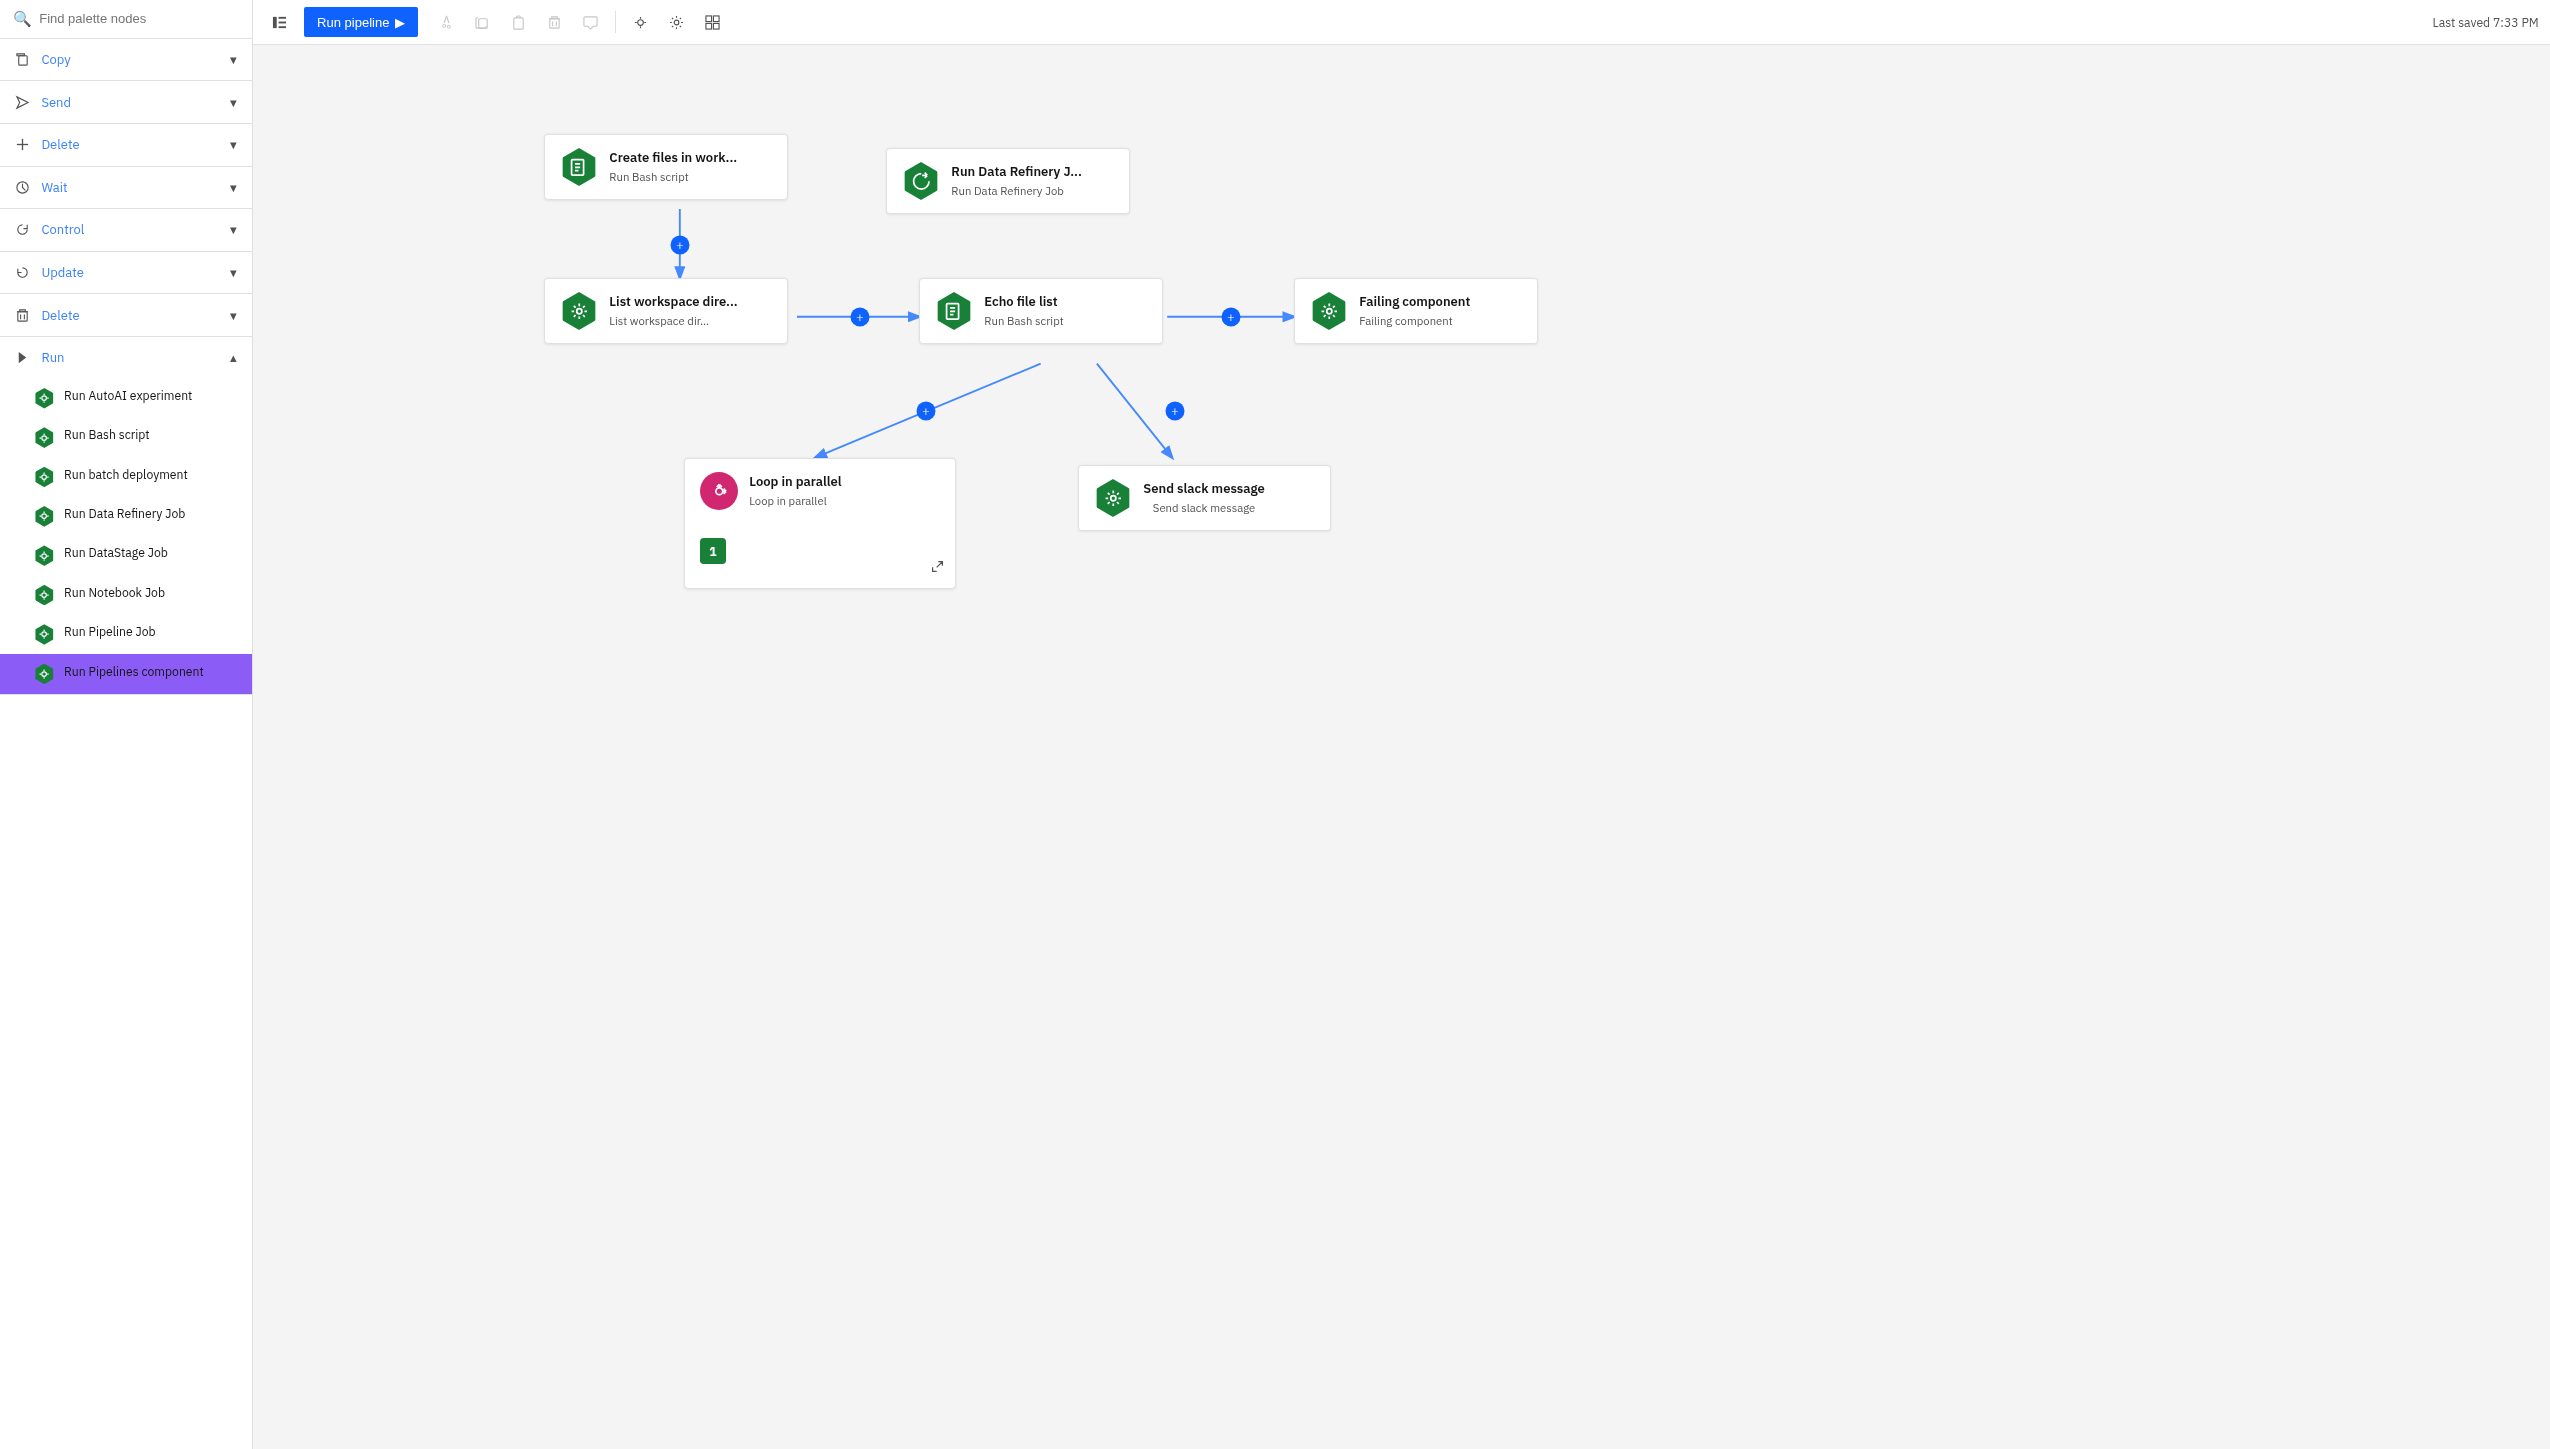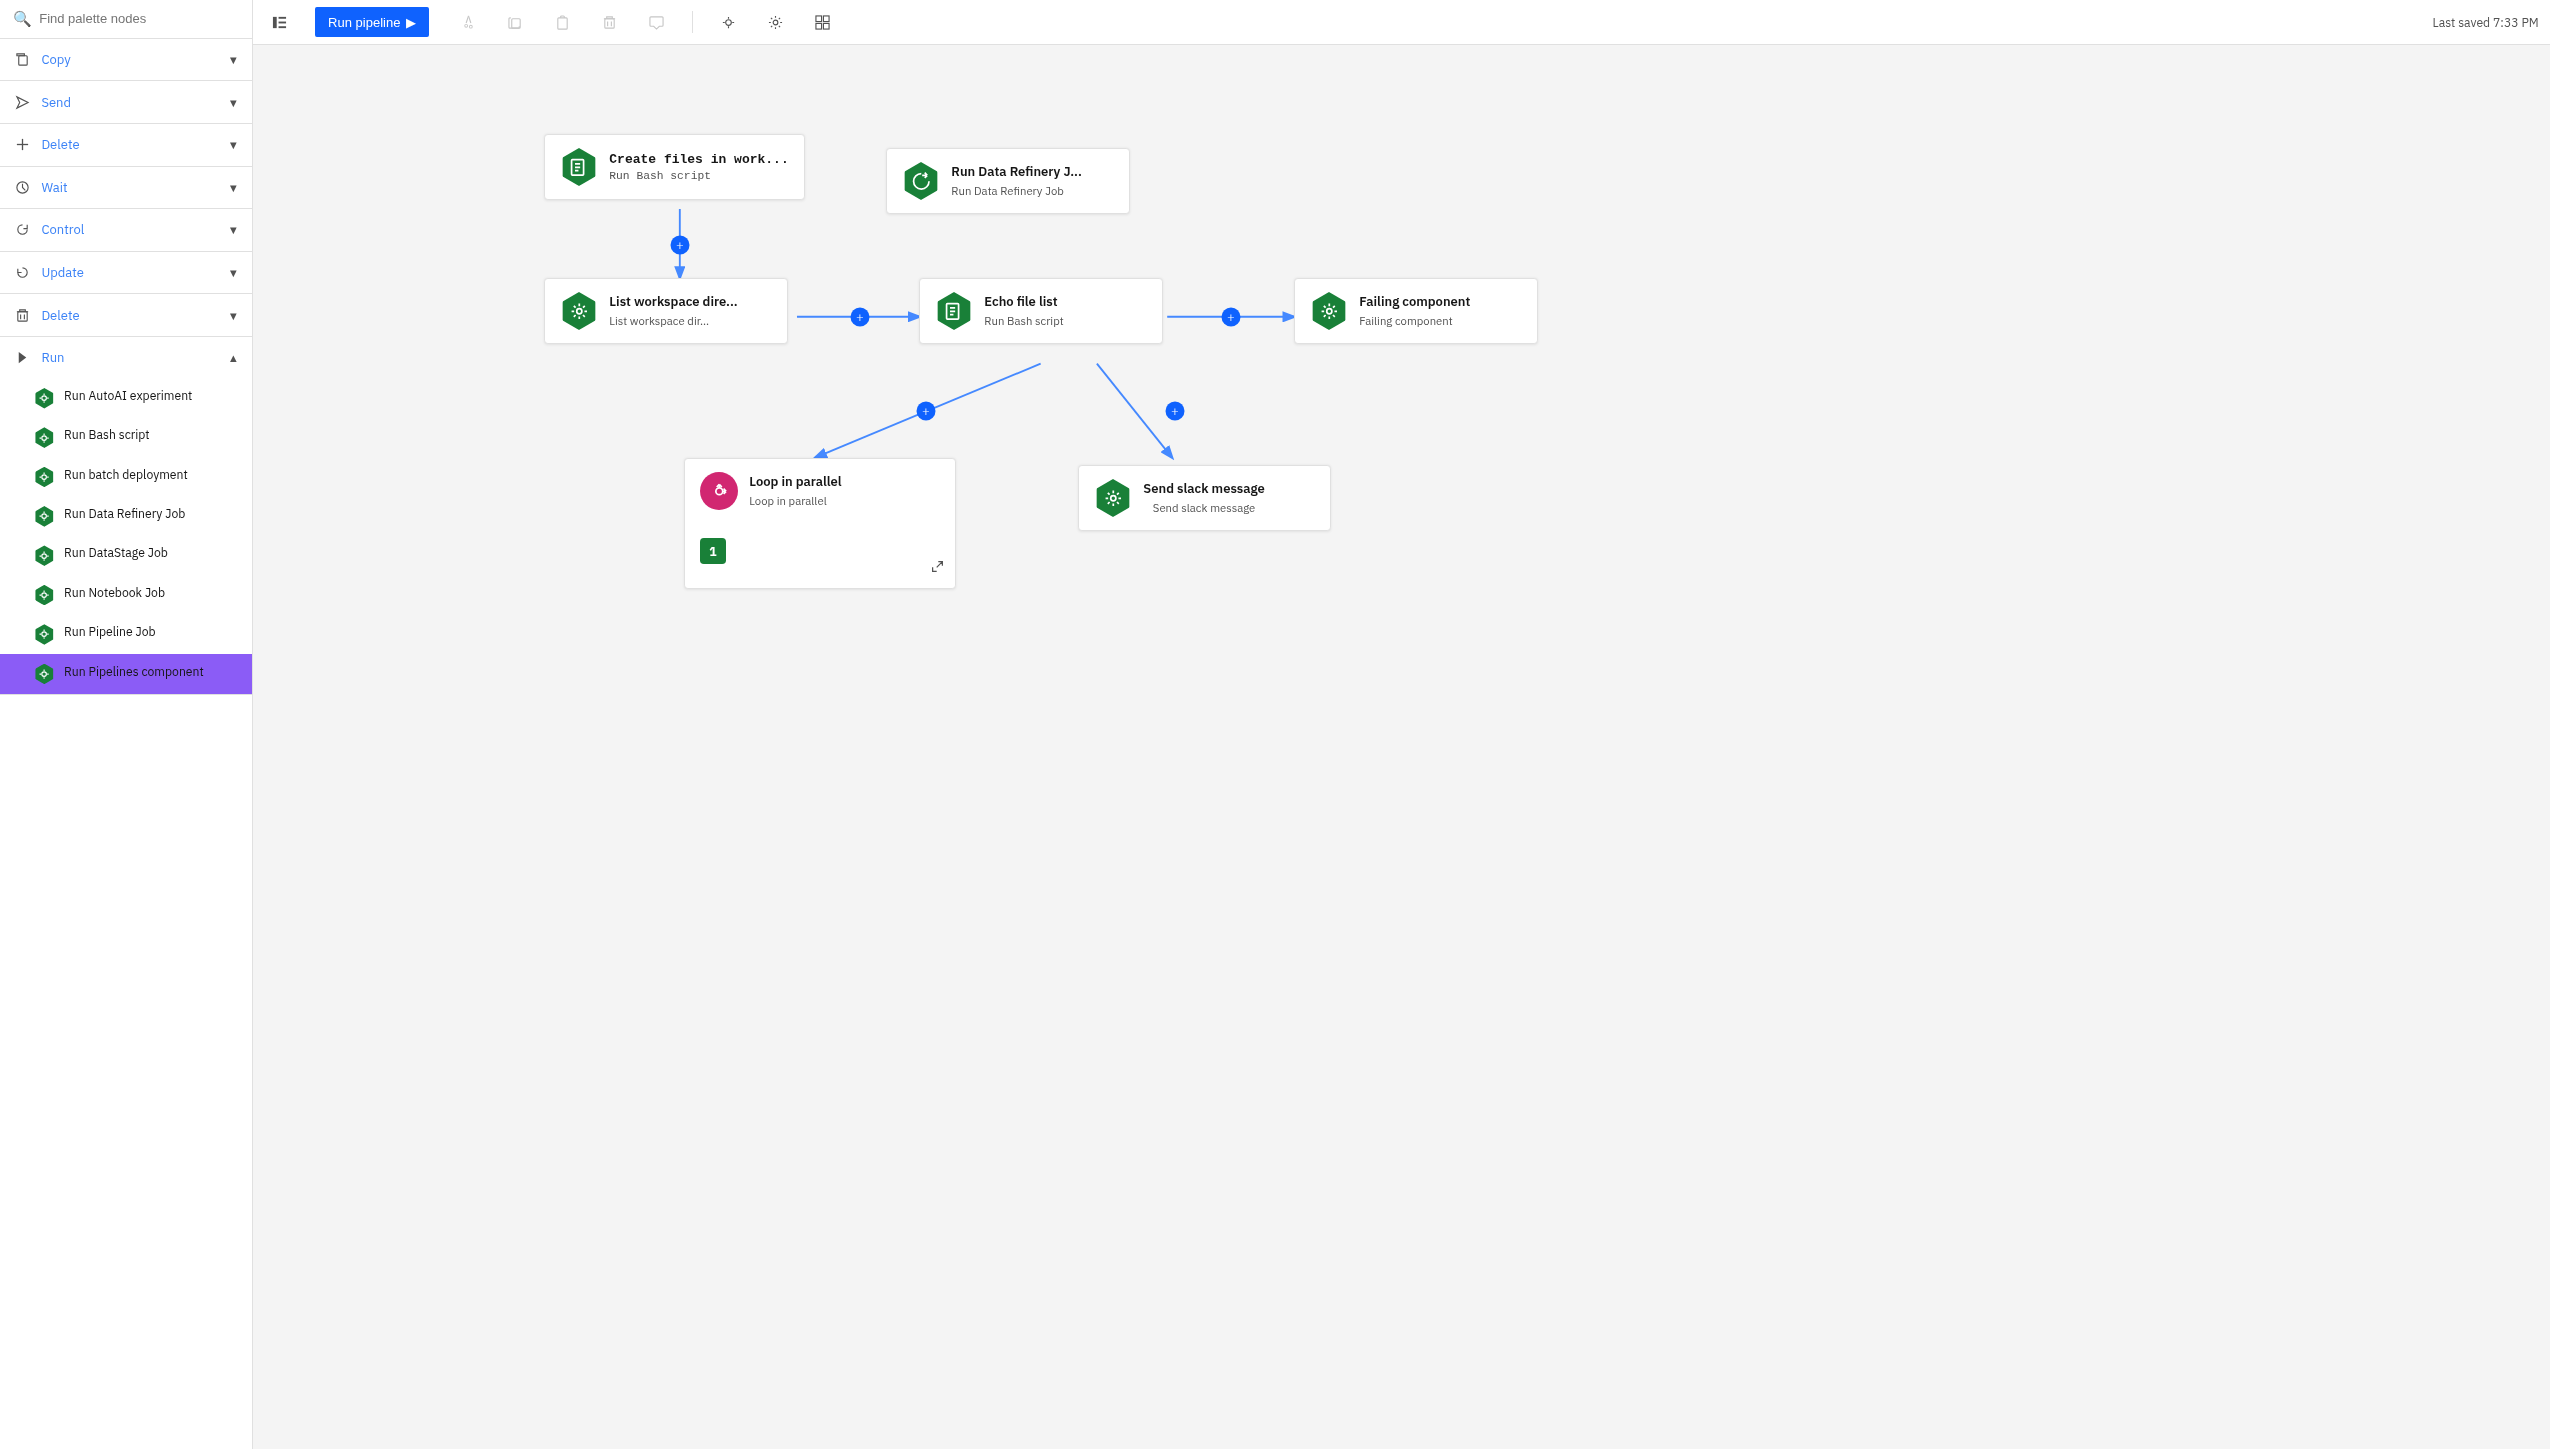--- a/index.html
+++ b/index.html
@@ -93,21 +93,21 @@
     }
 
     
     #toolbar {
       background: #fff;
       border-bottom: 0.9px solid #e0e0e0;
       display: flex;
       align-items: center;
       padding: 0 11.3px;
       height: 45px;
-      gap: 17px;
+      gap: 6px;
     }
     .toolbar-btn-primary {
       display: flex;
       align-items: center;
       gap: 5.6px;
       background: #0f62fe;
       color: #fff;
       border: none;
       padding: 7.5px 13px;
       font-size: 13px;
@@ -533,21 +533,21 @@
 
       <line x1="900" y1="340" x2="980" y2="440" class="conn-line" marker-end="url(#arrowhead)"></line>
     </svg>
 
     <div class="conn-add" style="left:427px; top:200px;">+</div>
     <div class="conn-add" style="left:607px; top:272px;">+</div>
     <div class="conn-add" style="left:978px; top:272px;">+</div>
     <div class="conn-add" style="left:673px; top:366px;">+</div>
     <div class="conn-add" style="left:922px; top:366px;">+</div>
 
-    <div class="node" style="left:291px; top:89px; min-width:244px;font-family:Liberation Mono, monospace;">
+    <div class="node" style="left:291px; top:89px; min-width:244px;">
       <div class="node-icon hex-icon icon-green">
         <svg width="20.6" height="20.6" viewBox="0 0 24 24" fill="none" stroke="#fff" stroke-width="2">
             <rect x="3" y="3" width="14" height="18" rx="1"></rect>
             <line x1="7" y1="8" x2="13" y2="8"></line>
             <line x1="7" y1="12" x2="13" y2="12"></line>
             <line x1="7" y1="16" x2="11" y2="16"></line>
           </svg>
       </div>
       <div class="node-text">
         <div class="node-title">Create files in work...</div>

